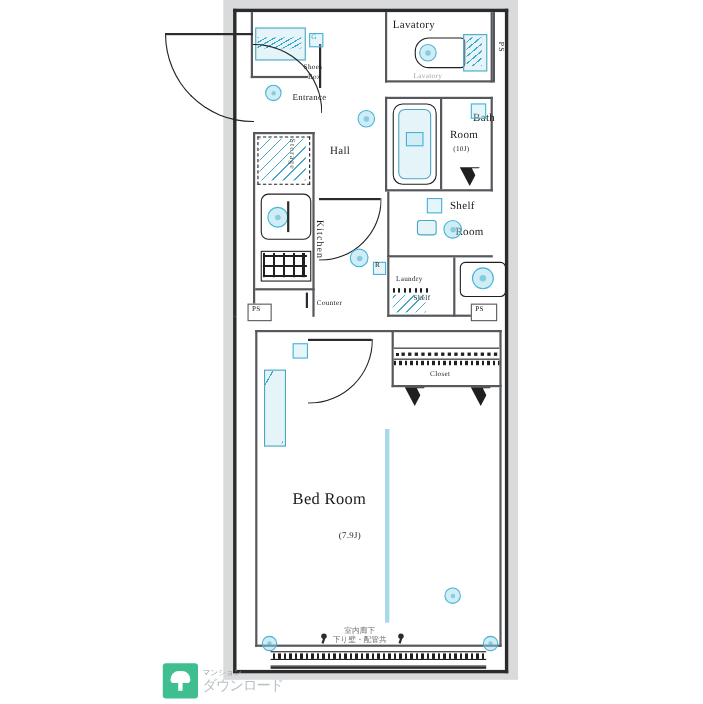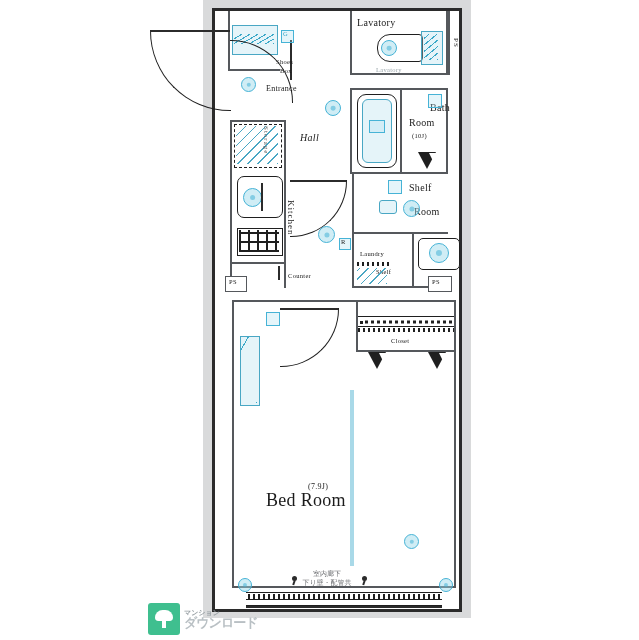--- a/index.html
+++ b/index.html
@@ -13,21 +13,21 @@
               background:#ffffff;border:1px solid #6d6e70;box-sizing:border-box;}
 
   
   .wall{position:absolute;background:#2b2b2b;}
   .thinwall{position:absolute;background:#55585c;}
   .lbl{position:absolute;color:#1b1b1b;font-family:"Liberation Serif",serif;
        white-space:nowrap;letter-spacing:.3px;}
   .lbl.sm{font-size:8px;}
   .lbl.xs{font-size:6.5px;}
   .lbl.md{font-size:10px;}
-  .lbl.lg{font-size:18px;margin-top:44px;}
+  .lbl.lg{font-size:15px;}
   .vlbl{position:absolute;writing-mode:vertical-rl;color:#1b1b1b;
         font-family:"Liberation Serif",serif;font-size:9px;letter-spacing:1px;}
   .fix{position:absolute;border:1px solid #49a7c4;background:rgba(180,224,238,.35);}
   .fixdk{position:absolute;border:1.4px solid #1f1f1f;background:#ffffff;}
   .dash{position:absolute;border:1.4px dashed #1f1f1f;background:#ffffff;}
   .door-arc{position:absolute;border:1.3px solid #1f1f1f;background:transparent;}
   .cyan{color:#3aa8c8;}
   .knob{position:absolute;border:1.6px solid #46b3d6;border-radius:50%;
         background:rgba(150,215,233,.45);}
   .knob:after{content:"";position:absolute;left:50%;top:50%;width:34%;height:34%;
@@ -41,21 +41,21 @@
        border-right:9px solid transparent;border-top:17px solid #1f1f1f;}
   .triIn{position:absolute;width:0;height:0;border-left:7px solid transparent;
        border-right:7px solid transparent;border-top:14px solid #fff;left:2px;top:-16px;}
   .window{position:absolute;background:#fff;border-top:1.3px solid #1f1f1f;
        border-bottom:1.3px solid #1f1f1f;}
   .windowline{position:absolute;left:0;right:0;top:50%;height:1px;background:#1f1f1f;}
   .hatch{position:absolute;background:
       repeating-linear-gradient(90deg,#1f1f1f 0 2px,transparent 2px 5px);}
 
   
-  .wm{position:absolute;left:148px;top:603px;display:flex;align-items:center;gap:4px;font-weight:bold;}
+  .wm{position:absolute;left:148px;top:603px;display:flex;align-items:center;gap:4px;}
   .wm-logo{width:32px;height:32px;background:#3fbf8f;border-radius:3px;
            position:relative;}
   .wm-logo:before{content:"";position:absolute;left:50%;top:7px;transform:translateX(-50%);
            width:18px;height:11px;background:#fff;border-radius:9px 9px 4px 4px;}
   .wm-logo:after{content:"";position:absolute;left:50%;top:16px;transform:translateX(-50%);
            width:4px;height:9px;background:#fff;}
   .wm-text{display:flex;flex-direction:column;line-height:1.05;}
   .wm-t1{font-size:7px;color:#9aa2a6;font-family:"Liberation Sans",sans-serif;}
   .wm-t2{font-size:13px;color:#b9c0c4;font-family:"Liberation Sans",sans-serif;
          letter-spacing:-1px;}
@@ -117,21 +117,21 @@
 
   <div class="fixdk" style="left:377px;top:34px;width:44px;height:26px;border-radius:13px 4px 4px 13px;"></div>
   <div class="fix" style="left:421px;top:31px;width:20px;height:32px;"></div>
   <div style="position:absolute;left:424px;top:34px;width:14px;height:26px;
        background:repeating-linear-gradient(-40deg,#3aa8c8 0 1px,transparent 1px 5px);"></div>
   <div class="knob" style="left:381px;top:40px;width:14px;height:14px;"></div>
 
   <span class="vlbl" style="left:452px;top:38px;font-size:7px;">PS</span>
   <div class="thinwall" style="left:448px;top:11px;width:2px;height:64px;"></div>
 
-  <span class="lbl md" style="left:300px;top:132px;font-style:italic;">Hall</span>
+  <span class="lbl md" style="left:300px;top:132px;">Hall</span>
 
   <div class="thinwall" style="left:284px;top:120px;width:2px;height:168px;"></div>
   <div class="thinwall" style="left:230px;top:120px;width:56px;height:2px;"></div>
   <div class="thinwall" style="left:230px;top:120px;width:2px;height:168px;"></div>
 
   <span class="vlbl" style="left:286px;top:200px;">Kitchen</span>
 
   <div class="dash" style="left:234px;top:124px;width:46px;height:42px;"></div>
   <div style="position:absolute;left:236px;top:126px;width:42px;height:38px;
        background:repeating-linear-gradient(-45deg,#49a7c4 0 1px,transparent 1px 7px);"></div>

